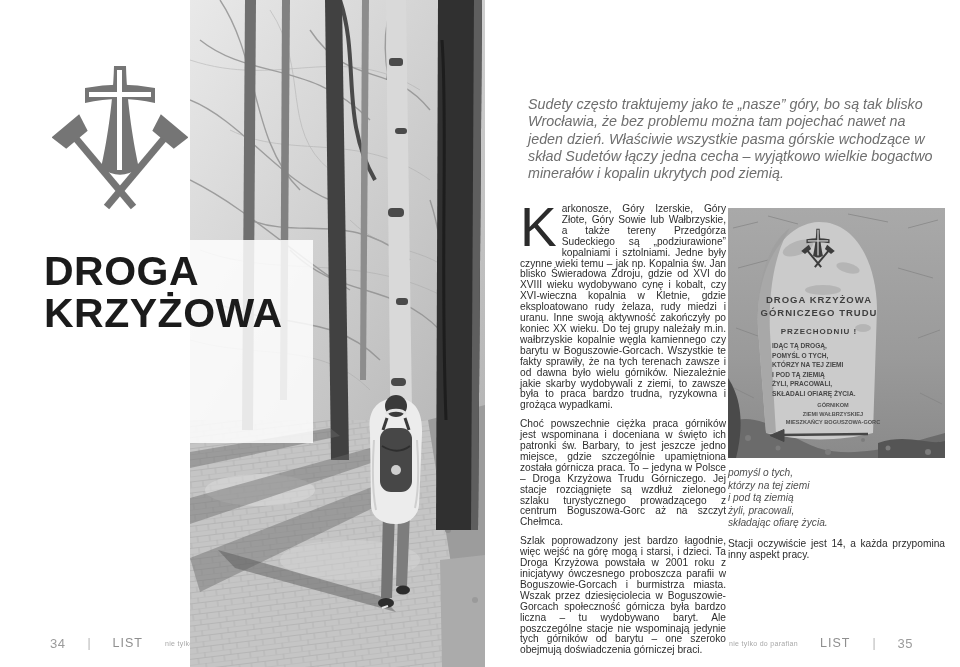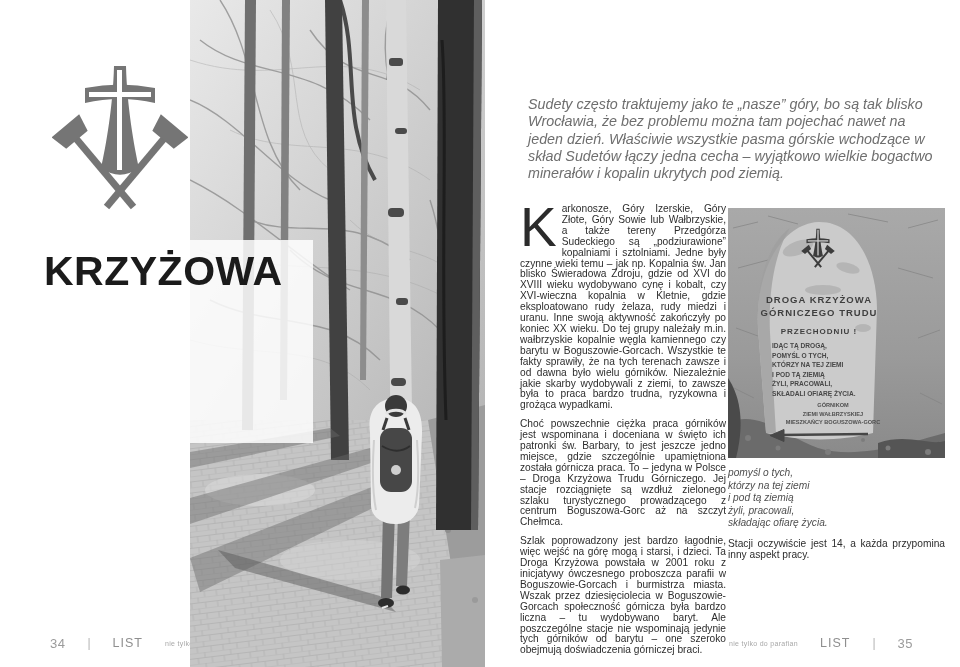--- a/index.html
+++ b/index.html
@@ -56,20 +56,21 @@
       </g>
 
       <g transform="rotate(-40 68 135)">
         <rect x="64.5" y="58" width="7" height="98"></rect>
         <path d="M50,50 L86,50 L82,68 L54,68 Z"></path>
       </g>
     </g>
   </svg>
 
   <div id="title" class="abs">
+    <div class="t-bold">DROGA</div>
     <div class="t-bold">KRZYŻOWA</div>
   </div>
 
   <div class="footer abs" id="footer-left">
     <span class="pgnum">34</span>
     <span class="pipe">|</span>
     <span class="brand">LIST</span>
     <span class="tagline">nie tylko do parafian</span>
   </div>
 </div>

